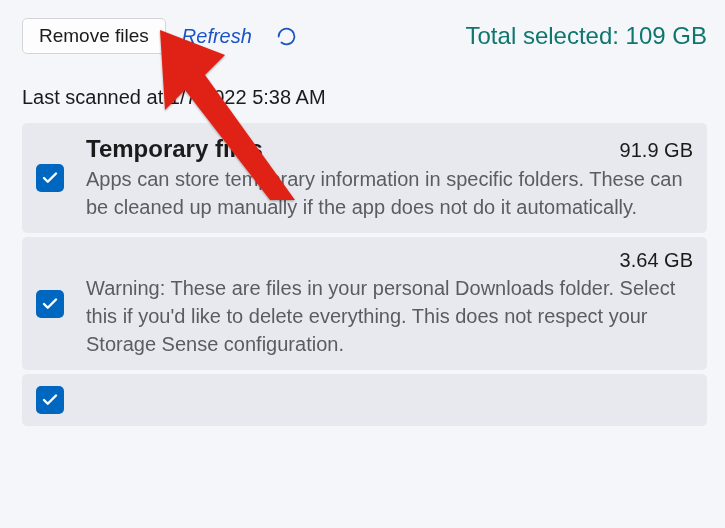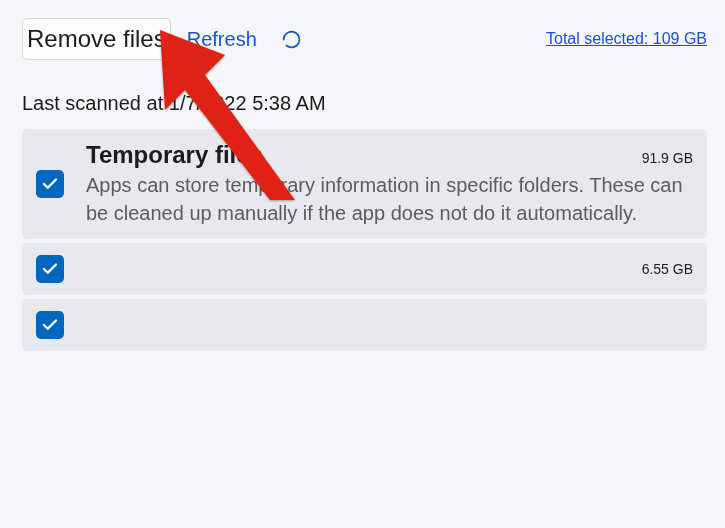--- a/index.html
+++ b/index.html
@@ -17,44 +17,44 @@
     }
     .top-row {
       display: flex;
       align-items: center;
       gap: 16px;
     }
     .remove-btn {
       background: #fdfdfe;
       border: 1px solid #d5d6da;
       border-radius: 5px;
-      padding: 6px 4px;
-      font-size: 24px;
+      padding: 6px 16px;
+      font-size: 19px;
       color: #1b1b1b;
       cursor: pointer;
       font-family: inherit;
     }
     .refresh-link {
       display: flex;
       align-items: center;
       gap: 24px;
       color: #1a54c4;
       font-size: 20px;
       cursor: pointer;
+      font-style: italic;
     }
     .refresh-icon svg {
       width: 21px;
       height: 21px;
       display: block;
     }
     .total {
       margin-left: auto;
-      font-size: 16px;
-      color: #1d4ed8;
-      text-decoration: underline;
+      font-size: 24px;
+      color: #0f766e;
     }
     .scan-time {
       margin-top: 32px;
       font-size: 20px;
       color: #1b1b1b;
     }
     .list {
       margin-top: 14px;
       display: flex;
       flex-direction: column;
@@ -90,21 +90,21 @@
     .title-row {
       display: flex;
       align-items: baseline;
     }
     .item-title {
       font-weight: 600;
       font-size: 24px;
     }
     .item-size {
       margin-left: auto;
-      font-size: 14px;
+      font-size: 20px;
     }
     .item-desc {
       font-size: 20px;
       color: #5b5c61;
       line-height: 1.4;
       margin-top: 2px;
     }
     .arrow-overlay {
       position: absolute;
       top: 30px;
@@ -151,22 +151,23 @@
     </div>
 
     <div class="item">
       <div class="checkbox">
         <svg viewBox="0 0 24 24" fill="none" stroke="#fff" stroke-width="3.2" stroke-linecap="round" stroke-linejoin="round">
             <polyline points="4 12 9 17 20 6"></polyline>
           </svg>
       </div>
       <div class="content">
         <div class="title-row">
-          <div class="item-size">6.55 GB</div>
+          <div class="item-size">3.64 GB</div>
         </div>
+        <div class="item-desc">Warning: These are files in your personal Downloads folder. Select this if you'd like to delete everything. This does not respect your Storage Sense configuration.</div>
       </div>
     </div>
 
     <div class="item">
       <div class="checkbox">
         <svg viewBox="0 0 24 24" fill="none" stroke="#fff" stroke-width="3.2" stroke-linecap="round" stroke-linejoin="round">
             <polyline points="4 12 9 17 20 6"></polyline>
           </svg>
       </div>
     </div>

